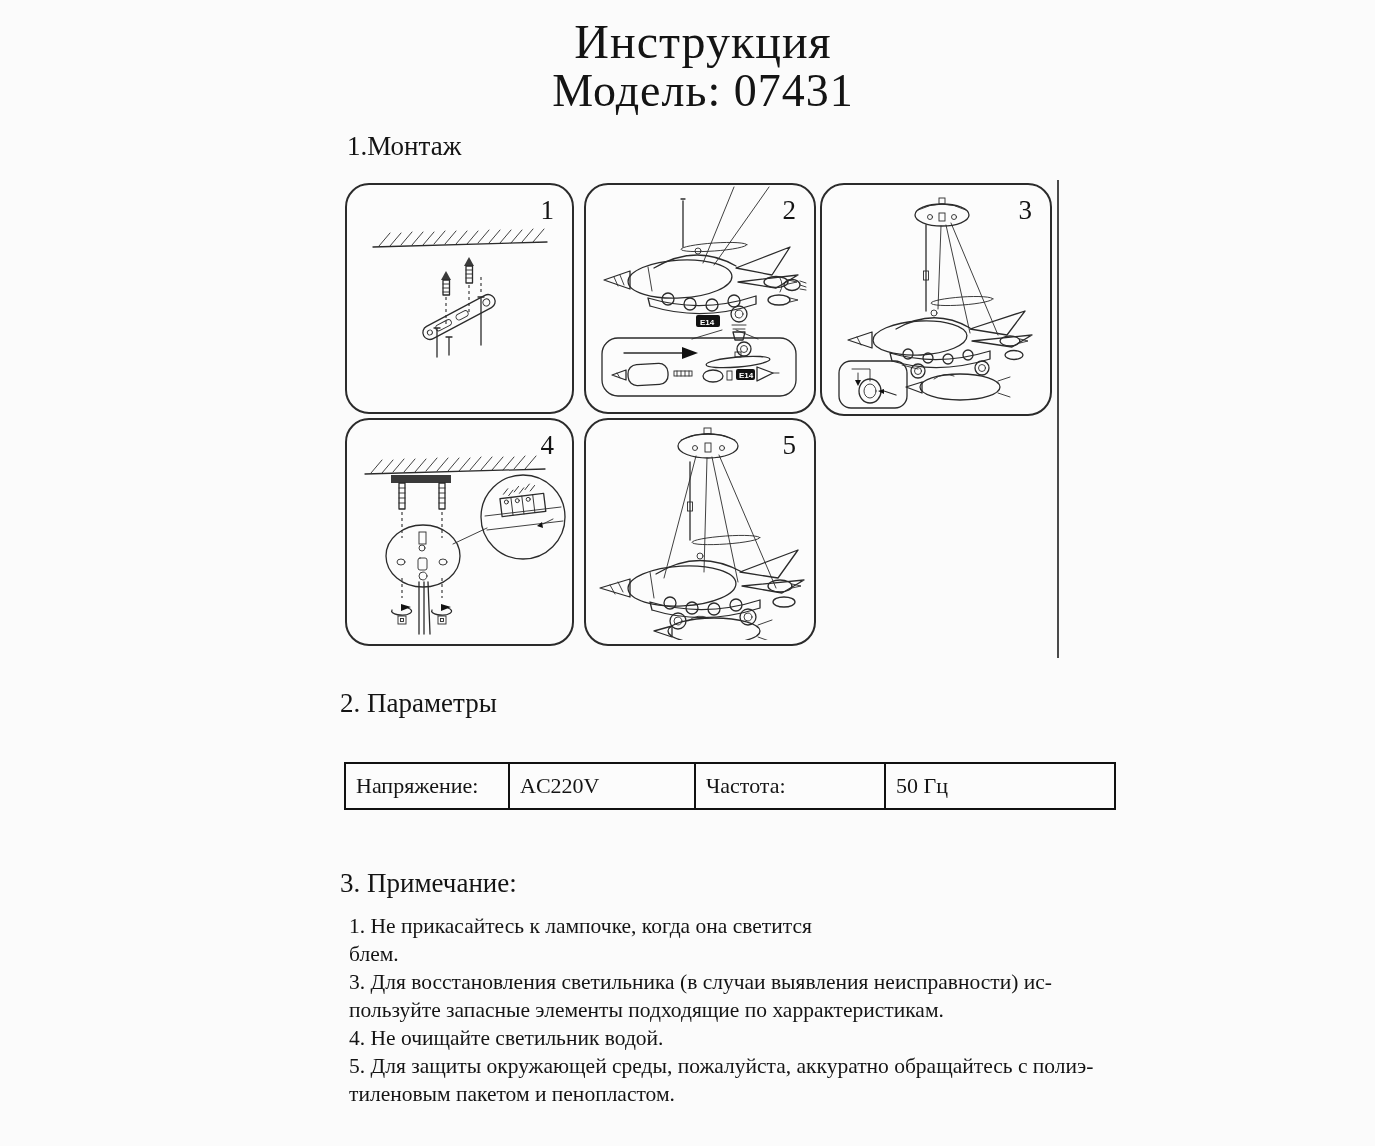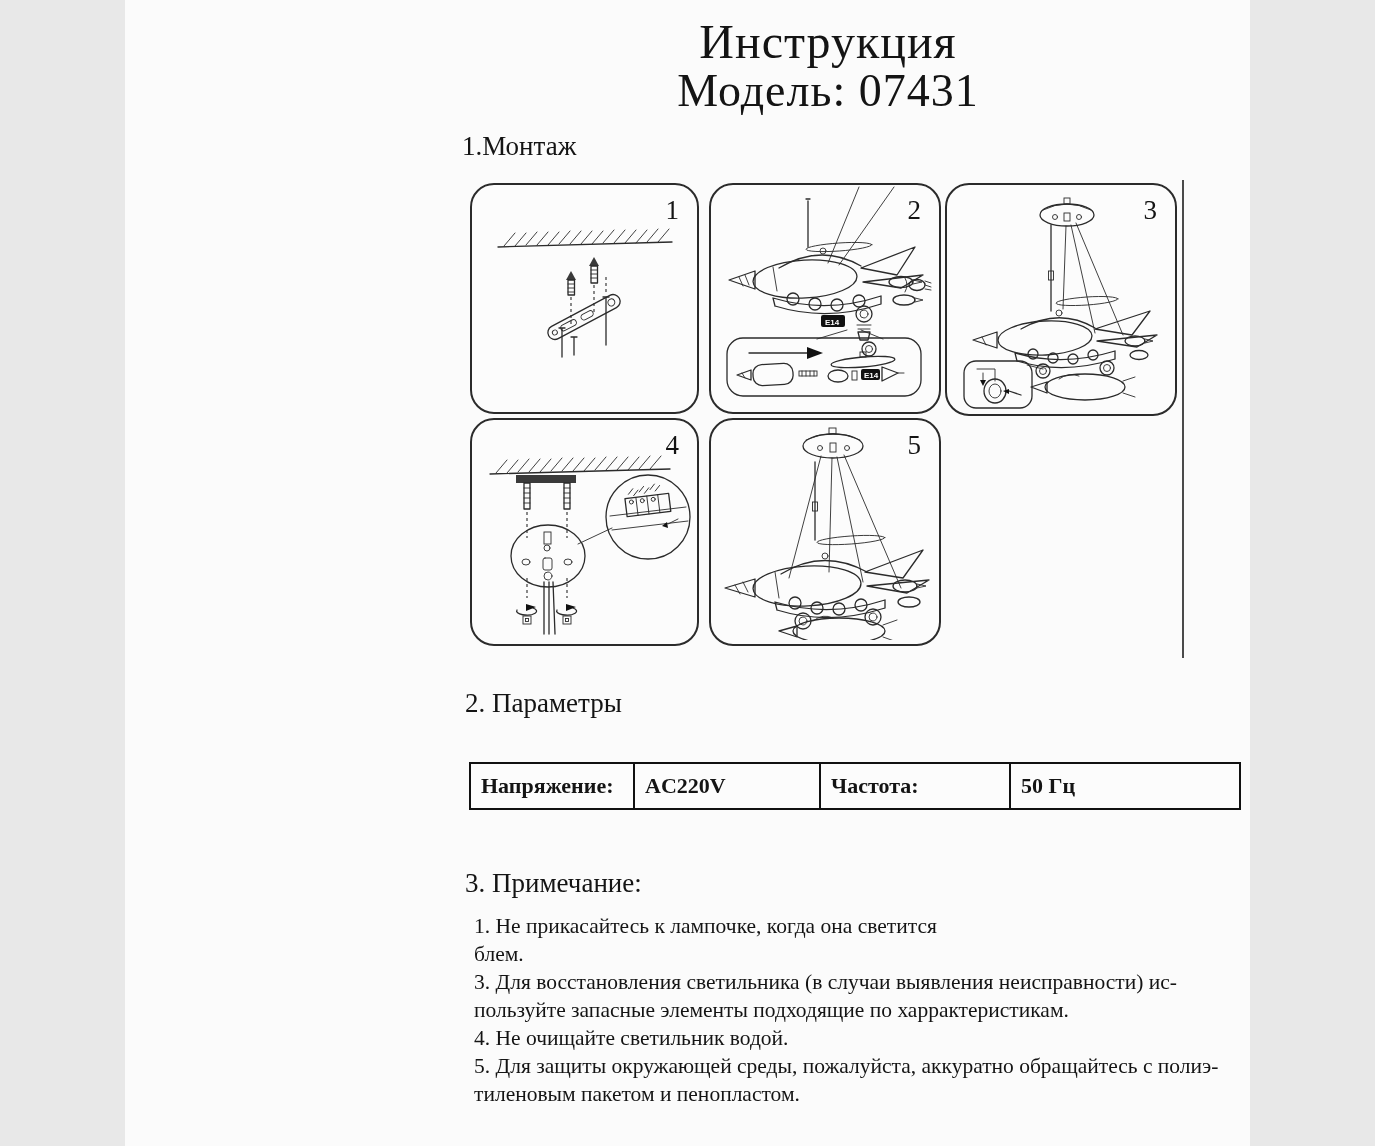--- a/index.html
+++ b/index.html
@@ -1,17 +1,17 @@
 <!DOCTYPE html>
 <html><head>
 <meta charset="utf-8">
 <style>
   html,body{margin:0;padding:0;background:#e8e8e8;}
   .page{
-    position:relative;width:1125px;height:1146px;margin:0 auto;
+    position:relative;width:1375px;height:1146px;margin:0 auto;
     background:#fbfbfb;color:#141414;
     font-family:"Liberation Serif","DejaVu Serif",serif;
     overflow:hidden;
   }
   .title{position:absolute;left:353px;width:700px;text-align:center;
     font-size:48px;letter-spacing:1px;white-space:nowrap;}
   .title.l1{top:14px;}
   .title.l2{top:64px;font-size:46px;}
   .h2{position:absolute;font-size:27px;white-space:nowrap;}
   .diagrams{position:absolute;left:345px;top:183px;width:722px;height:476px;}
@@ -20,39 +20,39 @@
   .p2{left:239px;top:0;width:228px;height:227px;}
   .p3{left:475px;top:0;width:228px;height:229px;}
   .p4{left:0;top:235px;width:225px;height:224px;}
   .p5{left:239px;top:235px;width:228px;height:224px;}
   .panel svg{position:absolute;left:0;top:0;}
   .pnum{position:absolute;top:10px;right:18px;font-size:27px;}
   .edge-line{position:absolute;left:712px;top:-3px;width:2px;height:478px;background:#4a4a4a;}
   .params-table{position:absolute;left:344px;top:762px;width:718px;border-collapse:collapse;
     font-size:22px;table-layout:fixed;}
   .params-table td{border:2.5px solid #111;height:44px;padding:0 4px 0 10px;overflow:hidden;
-    white-space:nowrap;background:#fcfcfc;font-weight:bold;}
+    white-space:nowrap;background:#fcfcfc;}
   .c1{width:148px;} .c2{width:170px;} .c3{width:174px;} .c4{width:214px;}
   .notes{position:absolute;left:337px;top:912px;width:745px;font-size:21.5px;line-height:28px;margin-left:12px;}
   .ln{stroke:#2b2b2b;fill:none;stroke-width:1.3;stroke-linecap:round;stroke-linejoin:round;}
   .lnthin{stroke:#2b2b2b;fill:none;stroke-width:.9;stroke-linecap:round;}
   .dash{stroke:#2b2b2b;fill:none;stroke-width:1.1;stroke-dasharray:3 3;}
   .fl{fill:#3a3a3a;stroke:none;}
   .blk{fill:#111;stroke:none;}
   .wtxt{fill:#fff;font-family:"Liberation Sans",sans-serif;font-size:8px;font-weight:bold;}
 </style>
 </head>
 <body>
 
 <div class="page">
 
   <div class="title l1">Инструкция</div>
   <div class="title l2">Модель: 07431</div>
 
-  <div class="h2" style="left:337px;top:131px;">1.Монтаж</div>
+  <div class="h2" style="left:347px;top:131px;">1.Монтаж</div>
 
   <div class="diagrams">
 
     <div class="panel p1">
       <svg width="221" height="223" viewBox="0 0 221 223">
         <g>
           <path class="ln" d="M26 62 L200 57"></path>
           <path class="lnthin" d="M32 61 l11 -13 M43 61 l11 -13 M54 60 l11 -13 M65 60 l11 -13 M76 60 l11 -13 M87 59 l11 -13 M98 59 l11 -13 M109 59 l11 -13 M120 59 l11 -13 M131 58 l11 -13 M142 58 l11 -13 M153 58 l11 -13 M164 58 l11 -13 M175 57 l11 -13 M186 57 l11 -13"></path>
         </g>
         <g>

